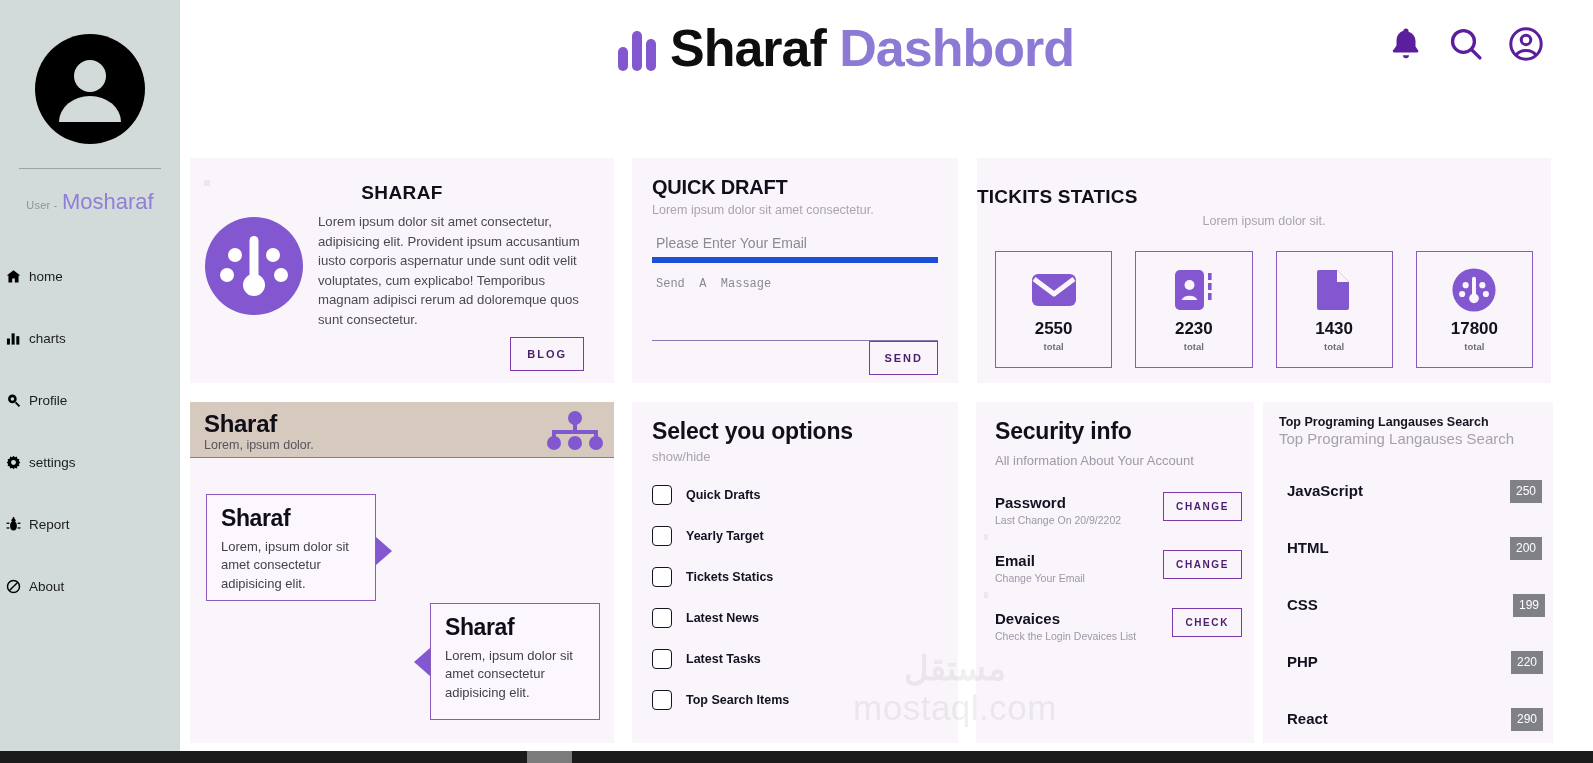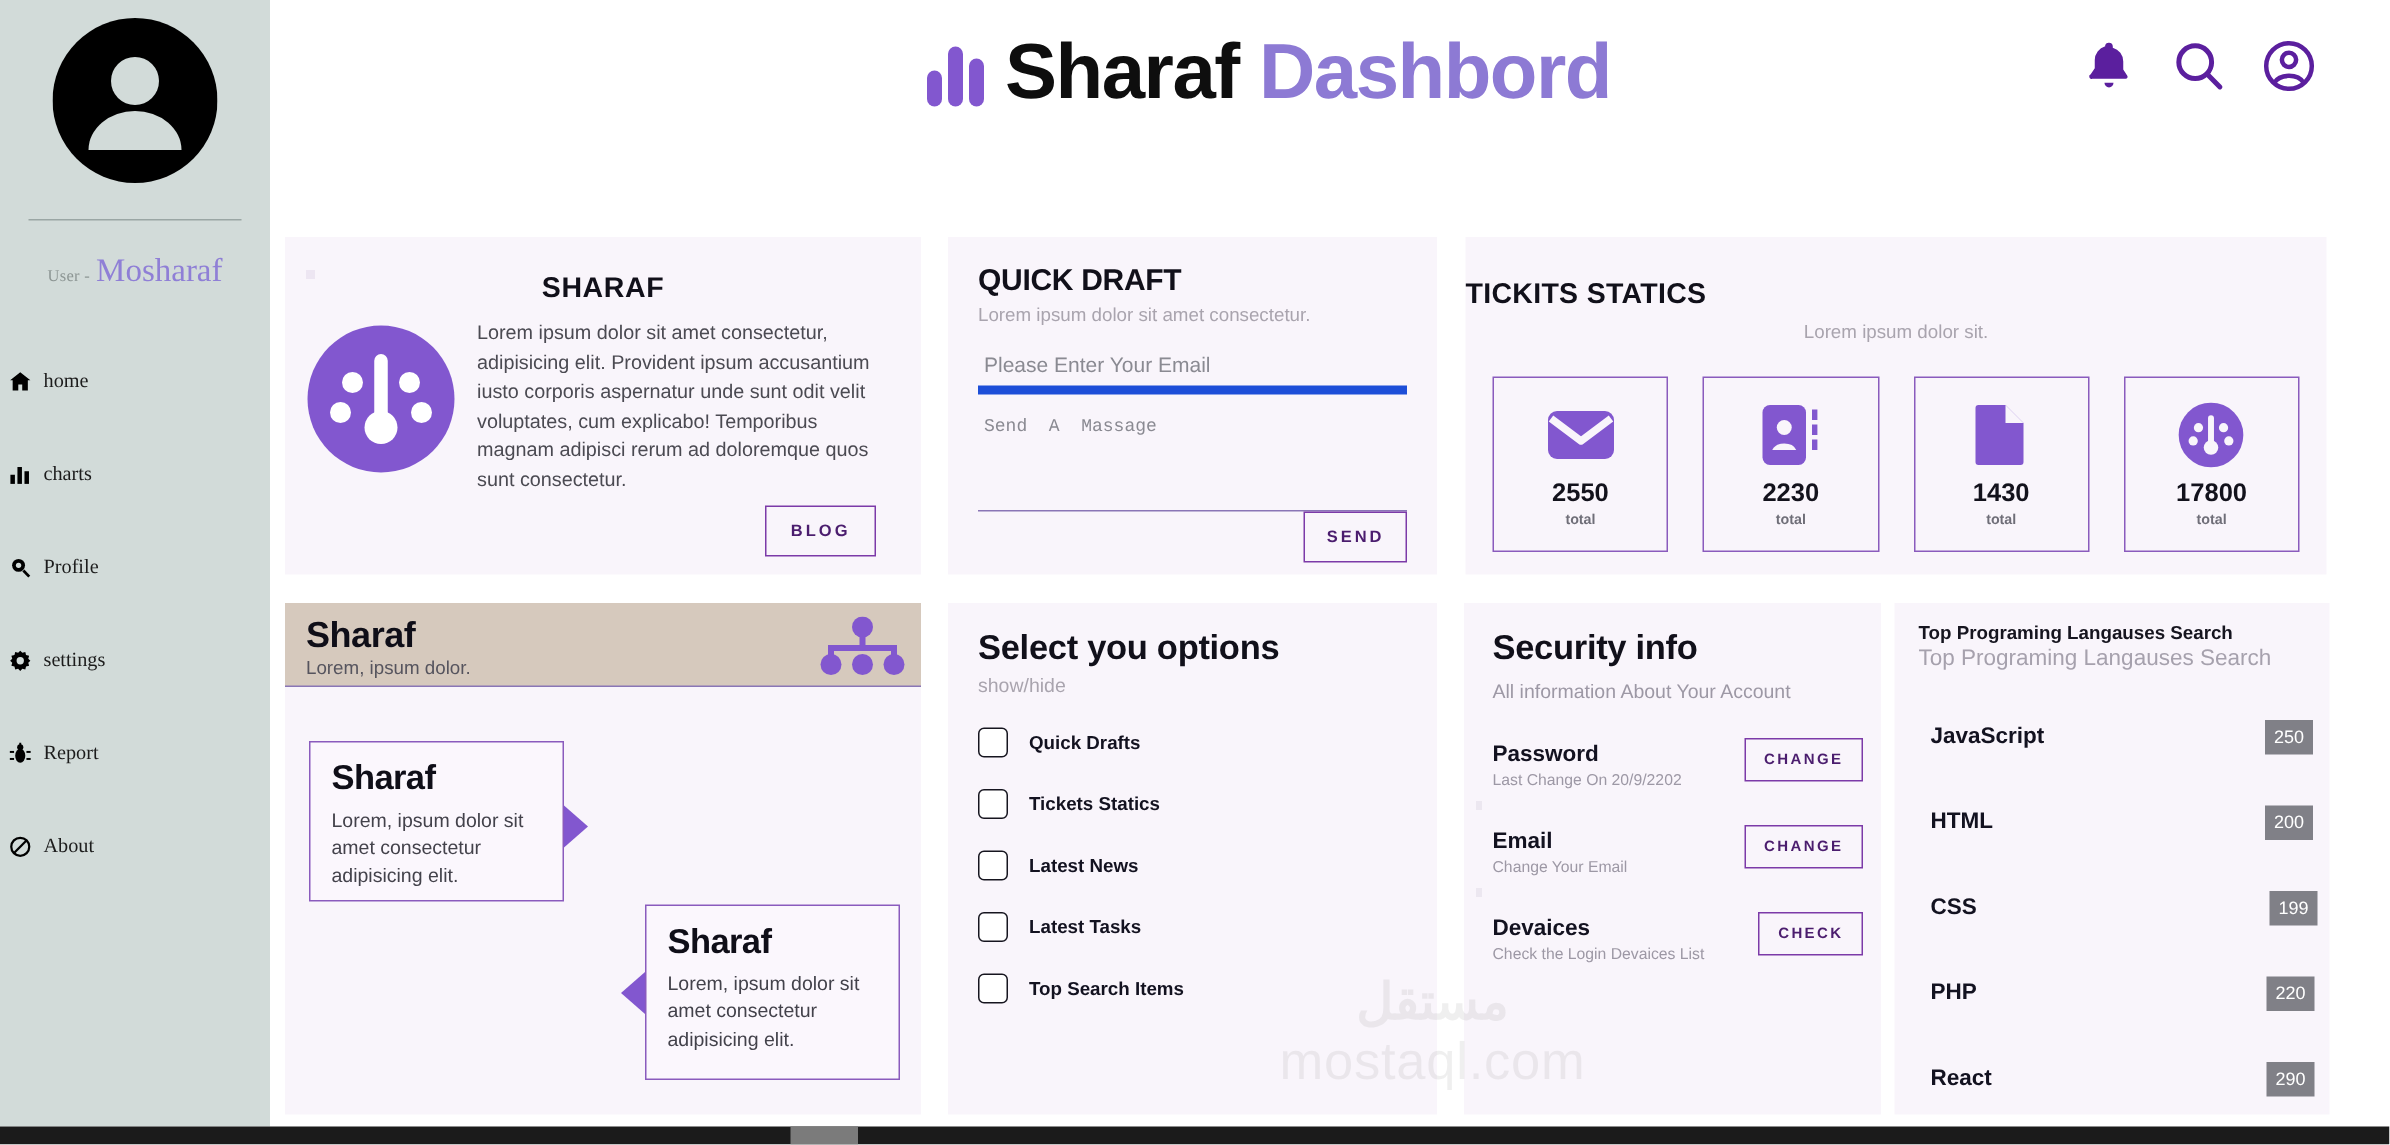--- a/index.html
+++ b/index.html
@@ -9,23 +9,22 @@
     font-family: "Liberation Sans", sans-serif;
     overflow: hidden;
   }
   .app { display: flex; width: 1593px; height: 763px; position: relative; background:#fff; }
 
   
   .sidebar {
     width: 180px; height: 751px;
     background: #d2dbd9;
     flex: 0 0 180px;
-    padding-top: 8px;
+    padding-top: 30px;
     position: relative;
-    font-family: Liberation Serif, serif;
   }
   .avatar-wrap { display:flex; justify-content:center; margin-top: 4px; }
   .avatar { width: 110px; height: 110px; display:block; }
   .sb-divider { width: 142px; height:1px; background:#9aa6a4; margin: 24px auto 0 auto; }
   .user-line {
     text-align:center; margin-top: 20px;
     white-space: nowrap;
   }
   .user-label { font-size: 11px; color:#8d9694; letter-spacing:.2px; }
   .user-name { font-size: 22px; color:#8f7fd6; font-weight:400; }
@@ -455,20 +454,24 @@
       <section class="card" id="card-options">
         <h2 class="card-title ttl">Select you options</h2>
         <div class="card-sub sub">show/hide</div>
 
         <div class="opt-row">
           <span class="cbx"></span>
           <span class="lbl">Quick Drafts</span>
         </div>
         <div class="opt-row">
           <span class="cbx"></span>
+          <span class="lbl">Yearly Target</span>
+        </div>
+        <div class="opt-row">
+          <span class="cbx"></span>
           <span class="lbl">Tickets Statics</span>
         </div>
         <div class="opt-row">
           <span class="cbx"></span>
           <span class="lbl">Latest News</span>
         </div>
         <div class="opt-row">
           <span class="cbx"></span>
           <span class="lbl">Latest Tasks</span>
         </div>

